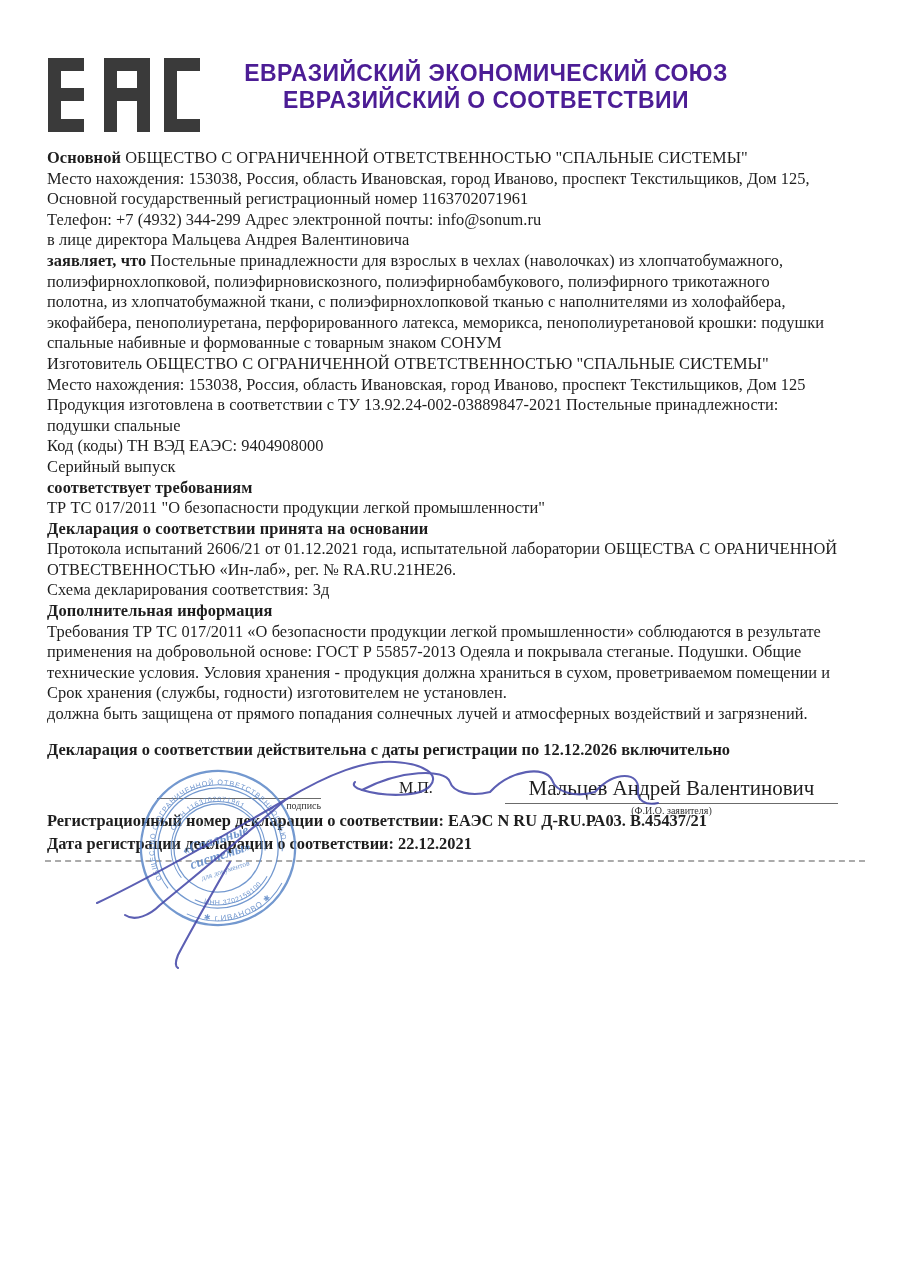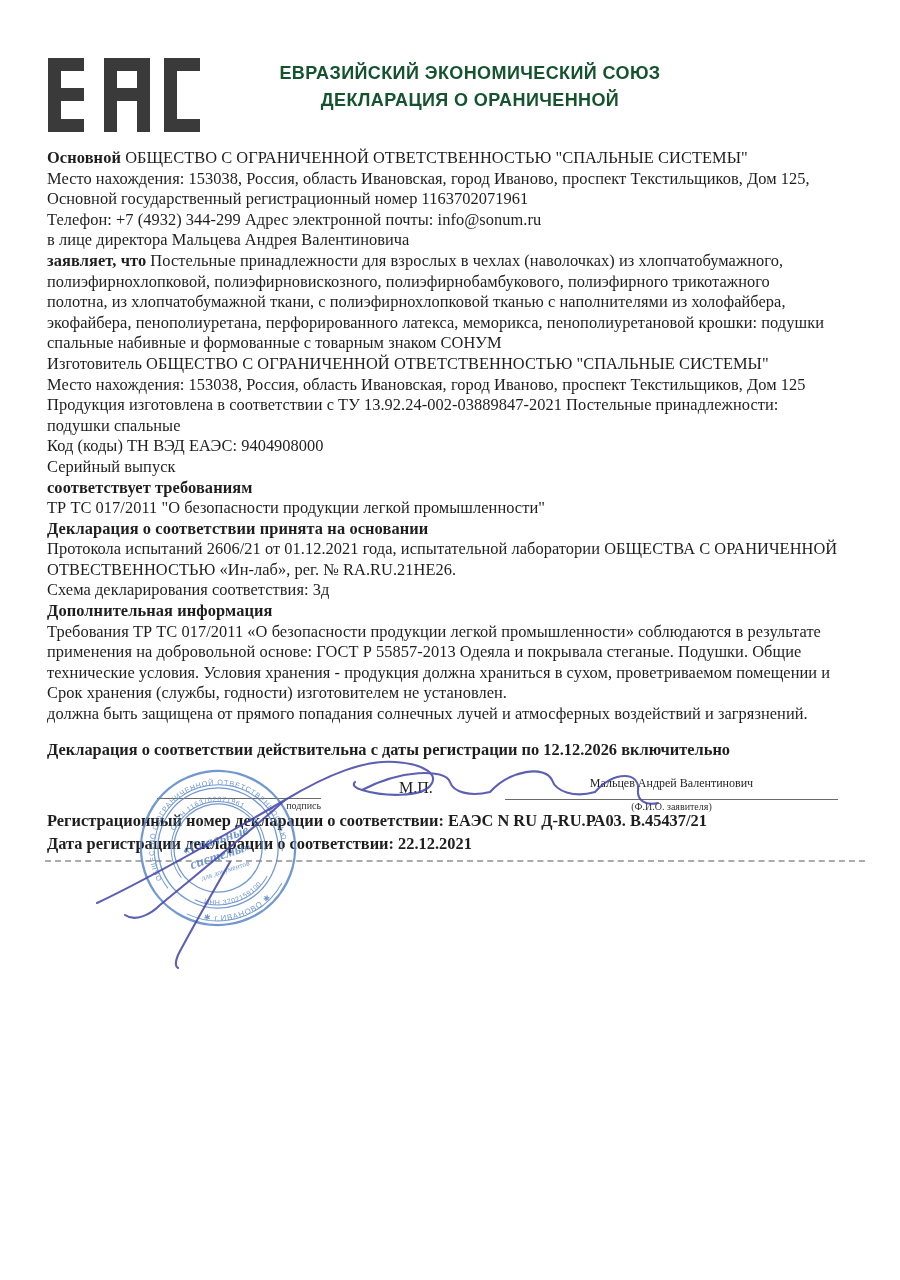--- a/index.html
+++ b/index.html
@@ -1,34 +1,34 @@
 <!DOCTYPE html>
 <html><head>
 <meta charset="utf-8">
 <style>
   html,body{margin:0;padding:0;background:#e8e8e8;}
   .page{position:relative;width:900px;height:1280px;background:#ffffff;margin:0 auto;overflow:hidden;
         font-family:"Liberation Serif","DejaVu Serif",serif;color:#1e1e1e;}
   
   .eac-logo{position:absolute;left:48px;top:58px;}
-  .title-wrap{position:absolute;left:56px;top:60px;width:828px;text-align:center;
+  .title-wrap{position:absolute;left:72px;top:60px;width:828px;text-align:center;
               font-family:"Liberation Sans","DejaVu Sans",sans-serif;font-weight:bold;
-              font-size:18px;line-height:27px;letter-spacing:.4px;color:#14532d;}
+              font-size:23px;line-height:27px;letter-spacing:.4px;color:#4c1d95;}
   
   .content{position:absolute;left:47px;top:148px;width:820px;}
   .bl{margin:0;font-size:16.4px;line-height:20.6px;white-space:nowrap;letter-spacing:.05px;}
   .bl b{letter-spacing:.1px;}
   .validity{position:absolute;left:47px;top:740px;font-size:16.4px;font-weight:bold;white-space:nowrap;}
   
   .mp{position:absolute;left:399px;top:779px;font-size:16px;}
   .podpis-block{position:absolute;left:157px;top:790px;width:164px;text-align:right;}
   .podpis-line{height:8px;border-bottom:1.6px solid #6b6b6b;}
   .podpis-caption{font-size:10px;padding-top:1px;color:#333;}
   .fio-block{position:absolute;left:505px;top:776px;width:333px;text-align:center;}
-  .fio-name{font-size:12px;padding-bottom:8px;border-bottom:1.6px solid #6b6b6b;}
+  .fio-name{font-size:21px;padding-bottom:2px;border-bottom:1.6px solid #6b6b6b;}
   .fio-caption{font-size:10px;padding-top:1px;color:#333;}
   .reg-line{position:absolute;left:47px;font-size:16.4px;font-weight:bold;white-space:nowrap;}
   .reg-number{top:811px;}
   .reg-date{top:834px;}
   .dashed-sep{position:absolute;left:45px;top:860px;width:820px;height:0;border-top:2px dashed #8f8f8f;opacity:.75;}
   
   .stamp{position:absolute;left:128px;top:758px;opacity:.85;}
   .ink{position:absolute;left:60px;top:740px;opacity:.88;}
   .stamp text{fill:#5b87c7;}
 </style>
@@ -48,21 +48,21 @@
       <rect x="56" y="0" width="46" height="13"></rect>
         <rect x="56" y="30" width="46" height="13"></rect>
       <rect x="116" y="0" width="13" height="74"></rect>
         <rect x="116" y="0" width="36" height="13"></rect>
       <rect x="116" y="61" width="36" height="13"></rect>
     </g>
   </svg>
 
   <div class="title-wrap">
     <div>ЕВРАЗИЙСКИЙ ЭКОНОМИЧЕСКИЙ СОЮЗ</div>
-    <div>ДЕКЛАРАЦИЯ О ОРАНИЧЕННОЙ</div>
+    <div>ЕВРАЗИЙСКИЙ О СООТВЕТСТВИИ</div>
   </div>
 
   <div class="content">
       <p class="bl"><b>Основной</b> ОБЩЕСТВО С ОГРАНИЧЕННОЙ ОТВЕТСТВЕННОСТЬЮ "СПАЛЬНЫЕ СИСТЕМЫ"</p>
       <p class="bl">Место нахождения: 153038, Россия, область Ивановская, город Иваново, проспект Текстильщиков, Дом 125,</p>
       <p class="bl">Основной государственный регистрационный номер 1163702071961</p>
       <p class="bl">Телефон: +7 (4932) 344-299 Адрес электронной почты: info@sonum.ru</p>
       <p class="bl">в лице директора Мальцева Андрея Валентиновича</p>
       <p class="bl"><b>заявляет, что</b> Постельные принадлежности для взрослых в чехлах (наволочках)  из хлопчатобумажного,</p>
       <p class="bl">полиэфирнохлопковой, полиэфирновискозного, полиэфирнобамбукового, полиэфирного трикотажного</p>

